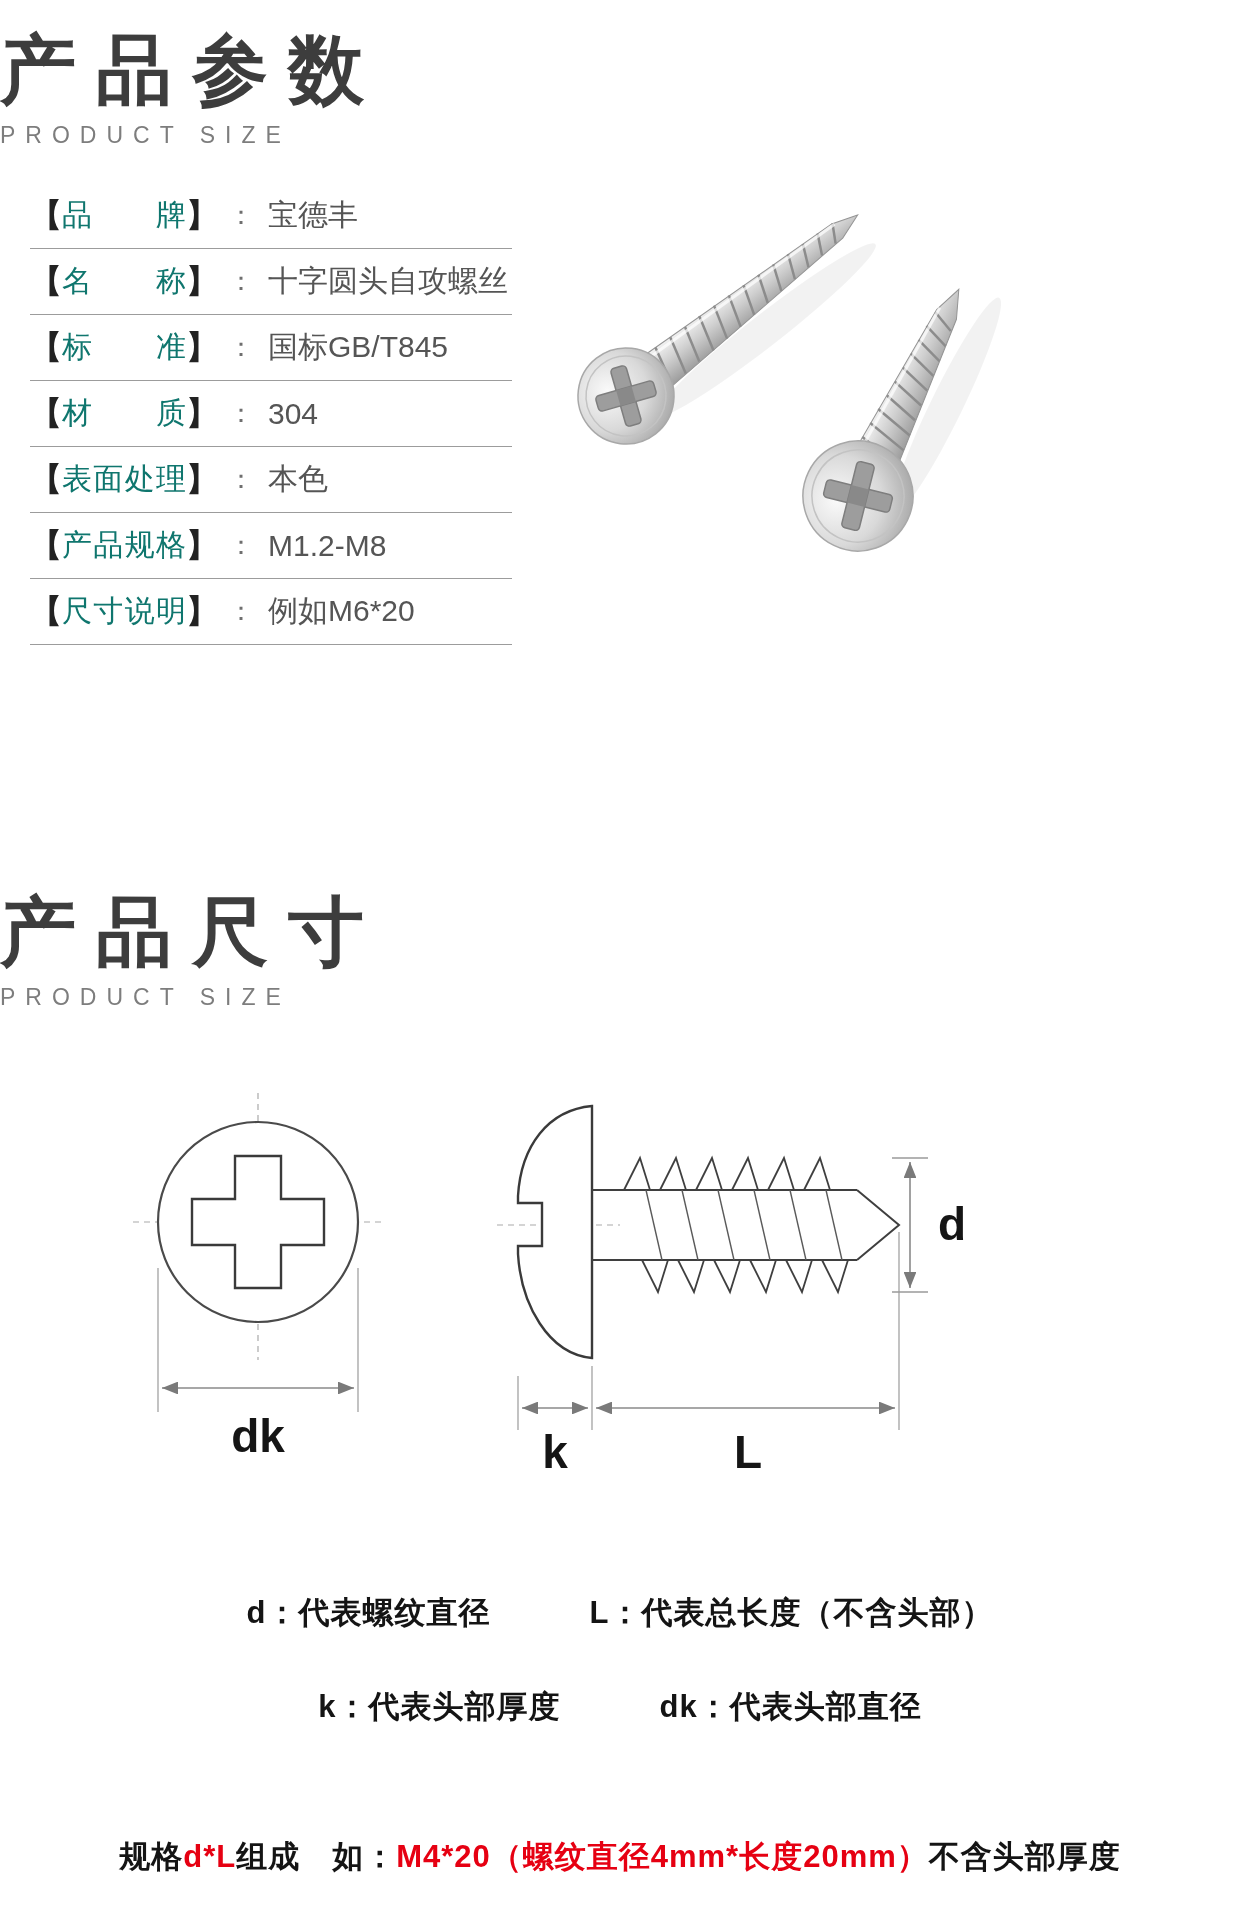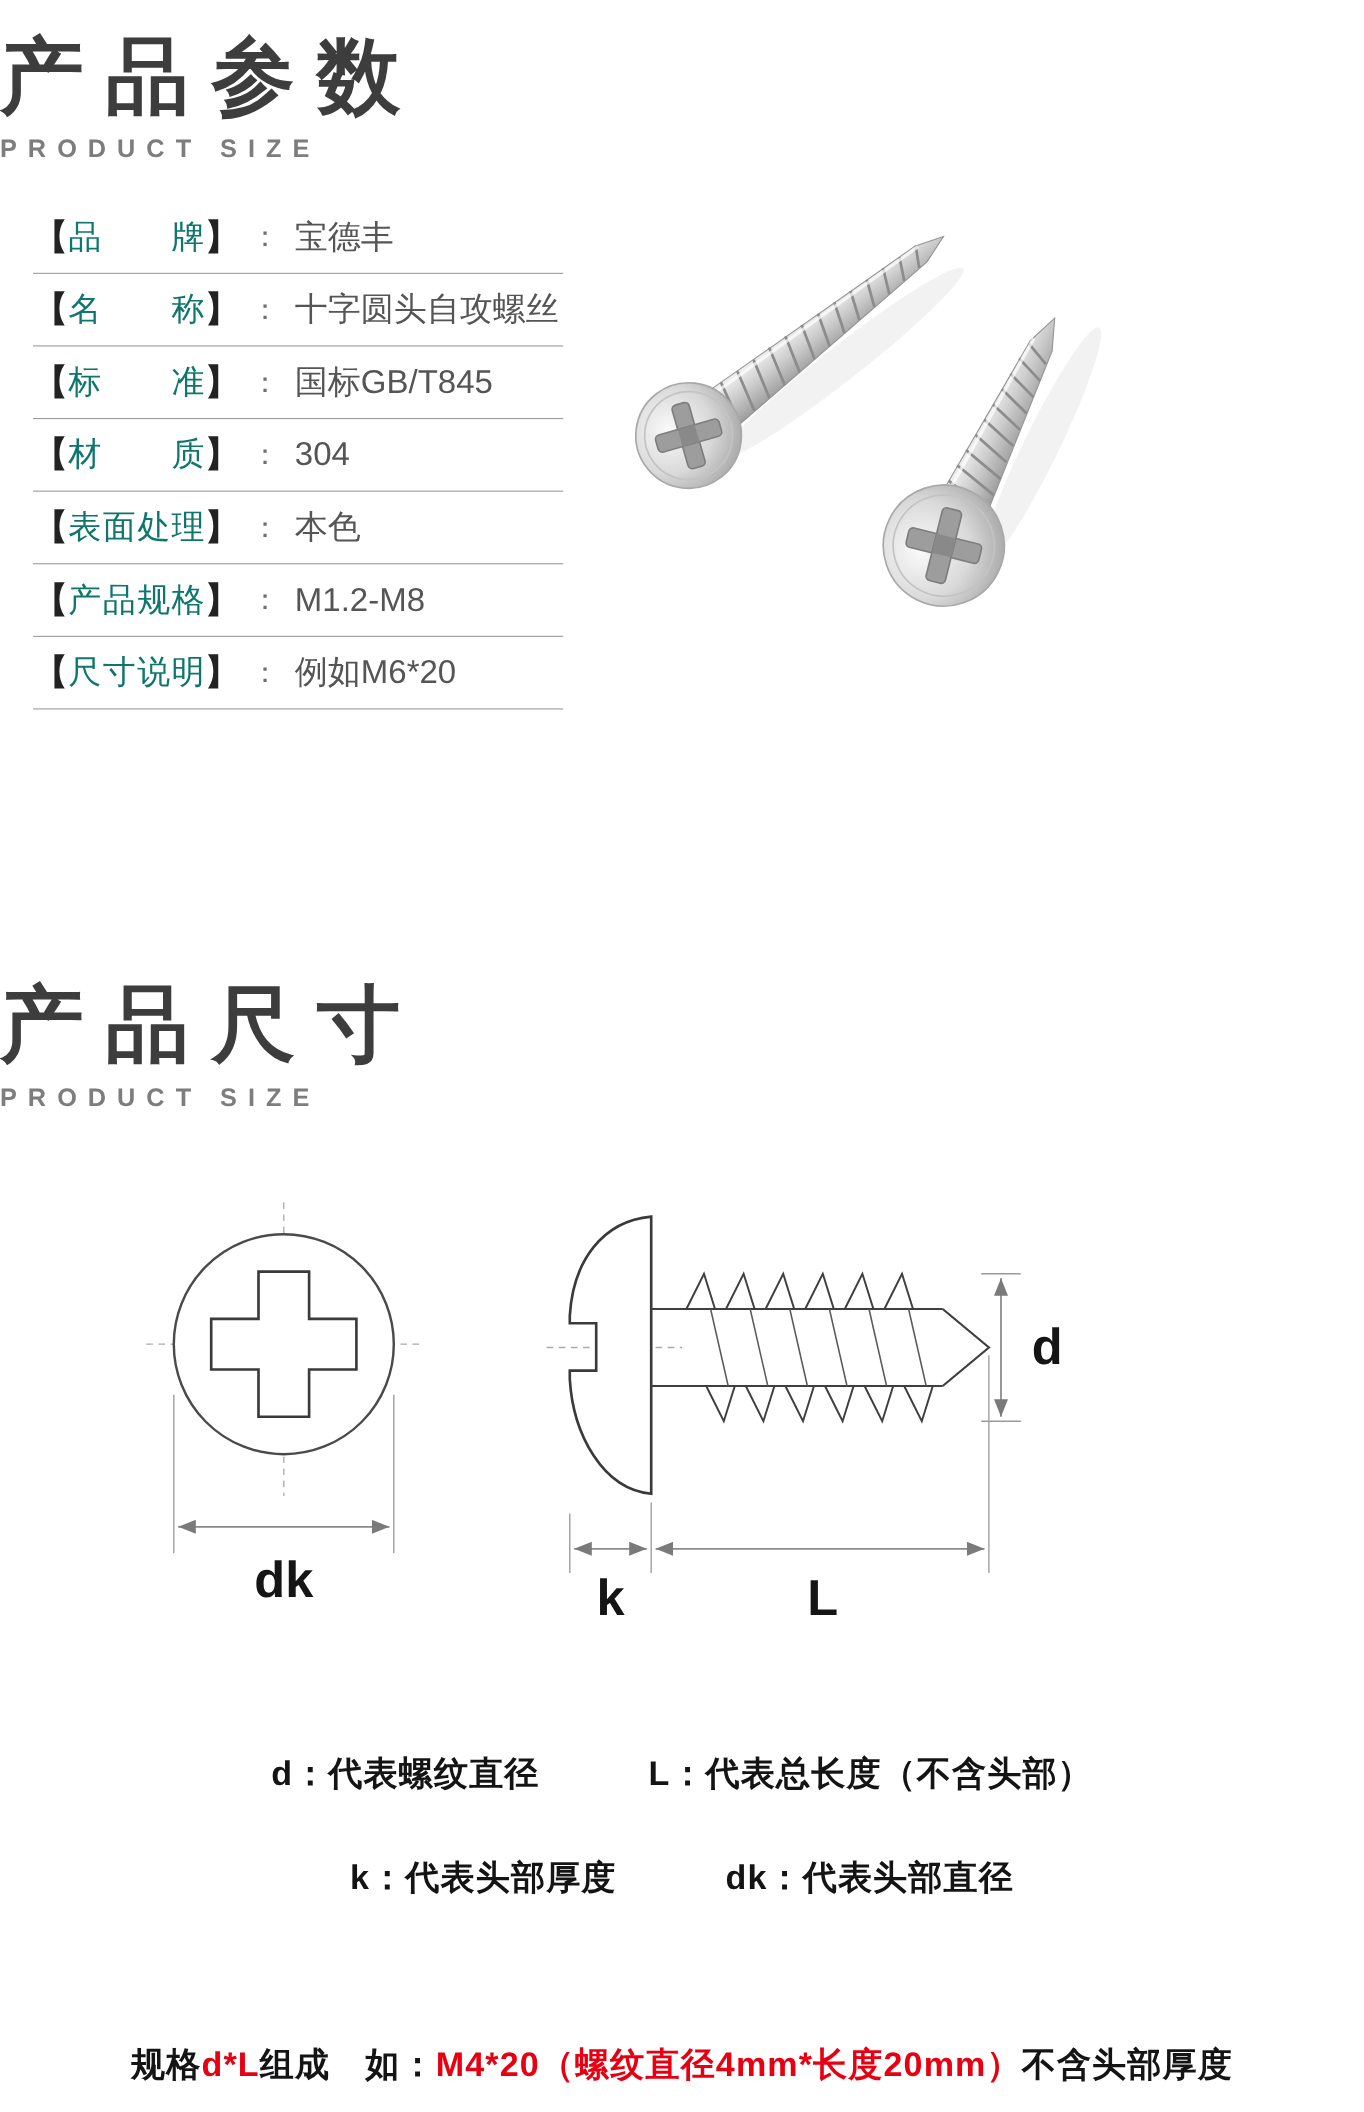--- a/index.html
+++ b/index.html
@@ -7,21 +7,21 @@
     position:relative;width:1240px;height:1920px;background:#ffffff;overflow:hidden;
     font-family:"Liberation Sans","DejaVu Sans",sans-serif;color:#3e3e3e;
   }
   
   .sec-head{position:absolute;left:0;width:100%;}
   .sec-title{
     font-size:76px;font-weight:700;color:#3d3d3d;letter-spacing:20px;
     margin:0;line-height:1.1;
   }
   .sec-sub{
-    font-size:23px;font-weight:700;color:#7d7d7d;letter-spacing:10px;margin-top:10px;
+    font-size:23px;font-weight:400;color:#7d7d7d;letter-spacing:10px;margin-top:10px;
   }
   #sec1{top:28px;}
   #sec2{top:890px;}
   
   .spec-table{position:absolute;left:30px;top:183px;width:482px;}
   .spec-row{
     height:65px;display:flex;align-items:center;border-bottom:1px solid #9c9c9c;
     font-size:30px;white-space:nowrap;
   }
   .bracket{font-weight:700;color:#222;font-size:32px;}
@@ -39,21 +39,21 @@
   
   .drawing{position:absolute;left:0;top:1050px;}
   .drawing text{font-family:"Liberation Sans","DejaVu Sans",sans-serif;font-weight:700;fill:#151515;}
   
   .legend{position:absolute;top:1592px;left:0;width:100%;}
   .legend-row{display:flex;justify-content:center;gap:99px;margin-bottom:52px;}
   .legend-item{font-size:31px;font-weight:700;color:#141414;letter-spacing:1px;}
   
   .formula{
     position:absolute;top:1836px;left:0;width:100%;text-align:center;
-    font-size:31px;font-weight:700;color:#141414;white-space:nowrap;letter-spacing:1px;margin-top:20px;
+    font-size:31px;font-weight:700;color:#141414;white-space:nowrap;letter-spacing:1px;
   }
   .fp-red{color:#e60012;}
   .fp-dark{color:#141414;}
 </style>
 </head>
 <body>
 
 <div class="page">
 
   <div class="sec-head" id="sec1">

